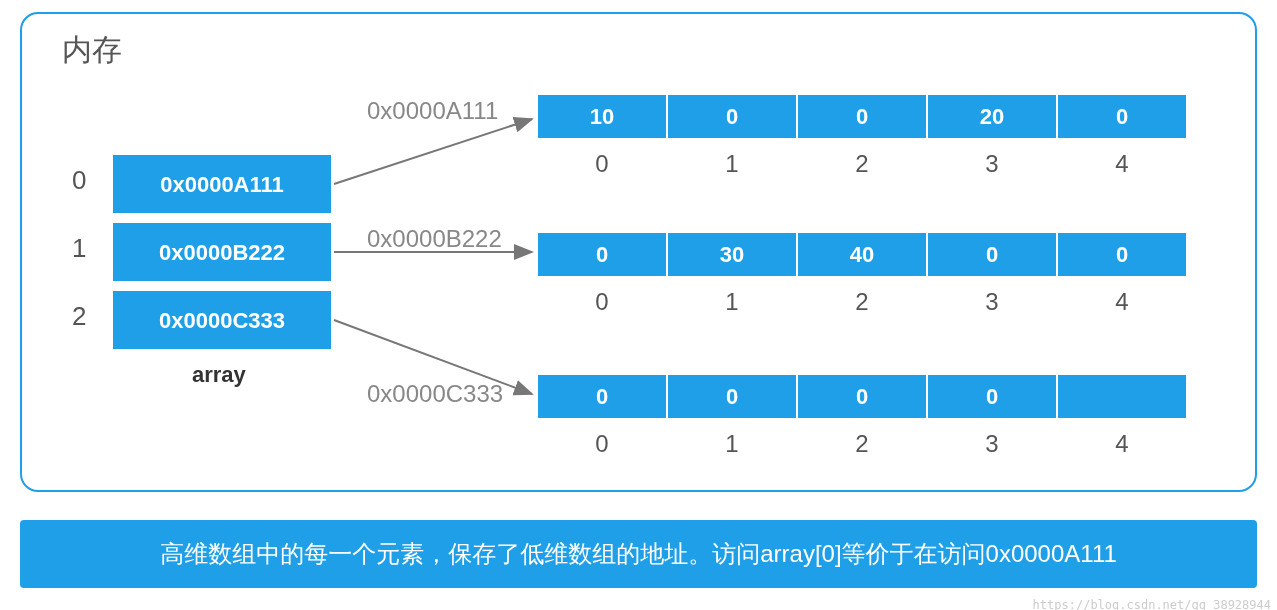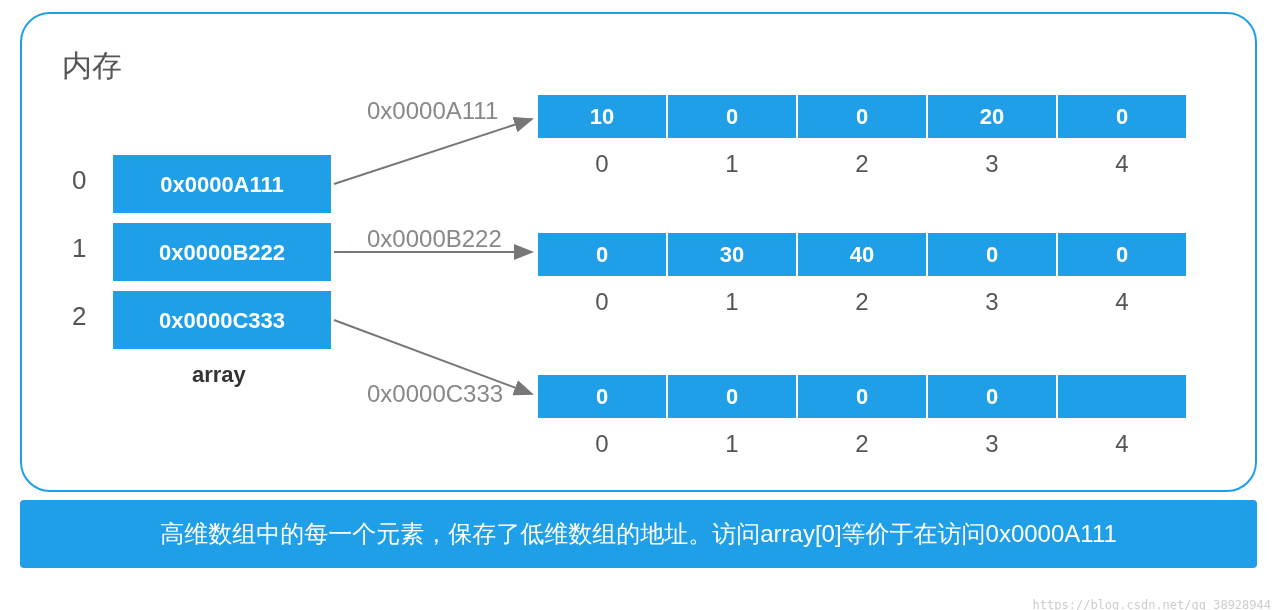--- a/index.html
+++ b/index.html
@@ -6,22 +6,22 @@
   body {
     margin: 0;
     padding: 12px 20px 20px 20px;
     font-family: "Microsoft YaHei", Arial, sans-serif;
     background: #fff;
     width: 1277px;
   }
   .memory-box {
     position: relative;
     border: 2px solid #1e9fe8;
-    border-radius: 30px;
-    padding: 32px 30px 30px 30px;
+    border-radius: 18px;
+    padding: 16px 30px 30px 30px;
     height: 480px;
   }
   .title {
     font-size: 30px;
     color: #555;
     margin: 0 0 10px 10px;
   }
   svg.overlay {
     position: absolute;
     top: 0; left: 0;
@@ -69,21 +69,21 @@
     fill: #555;
     text-anchor: middle;
   }
   .arrow {
     stroke: #777;
     stroke-width: 2;
     fill: none;
     marker-end: url(#arrowhead);
   }
   .footer-bar {
-    margin-top: 8px;
+    margin-top: 28px;
     background: #1e9fe8;
     color: #fff;
     font-size: 24px;
     padding: 18px 20px;
     border-radius: 4px;
     text-align: center;
   }
   .watermark {
     position: absolute;
     right: 6px;

